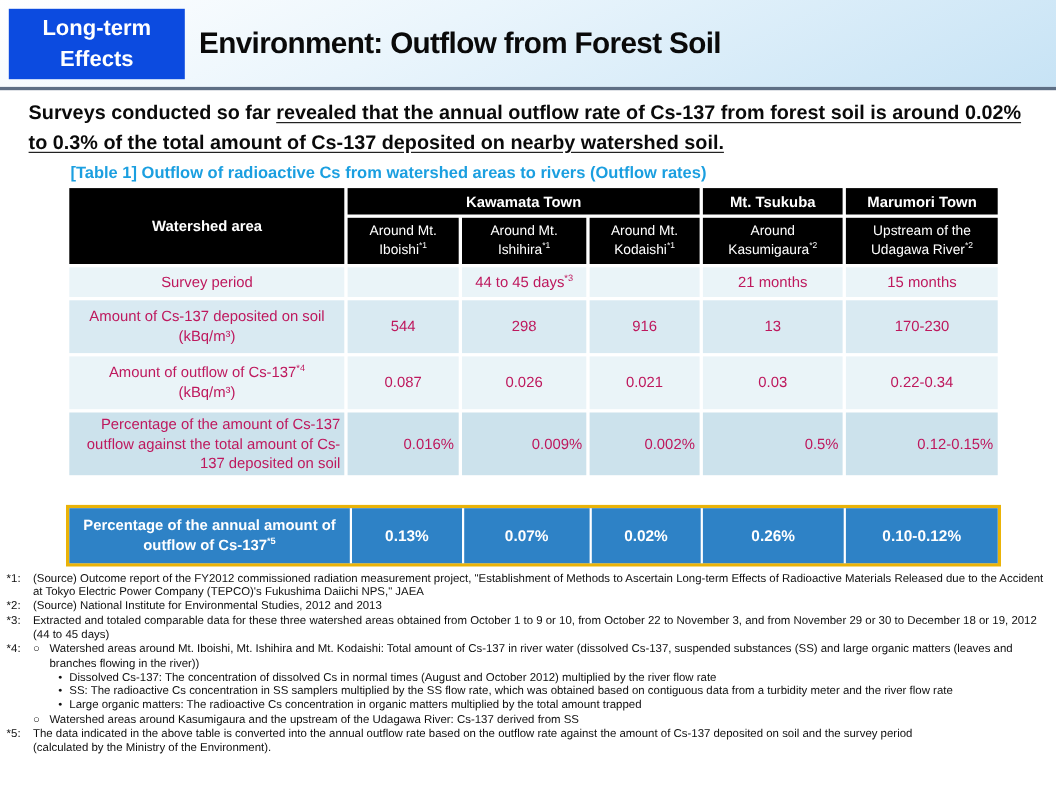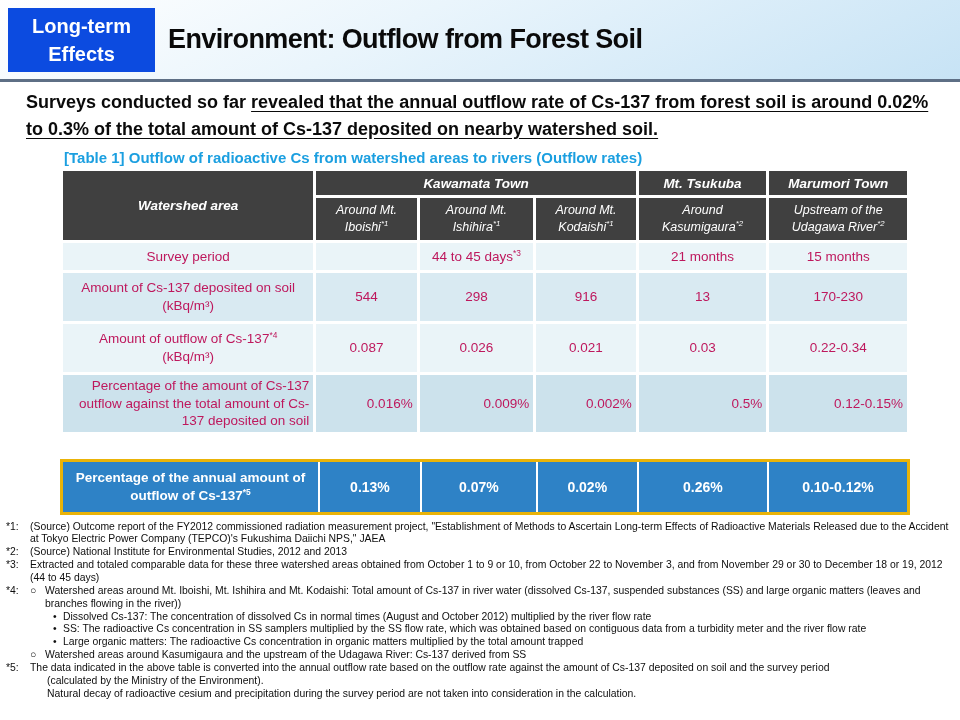--- a/index.html
+++ b/index.html
@@ -14,21 +14,21 @@
   
   .header {
     height: 82px;
     background: linear-gradient(155deg, #ffffff 0%, #eaf5fc 40%, #c7e3f5 100%);
     border-bottom: 3px solid #5e6f85;
     display: flex;
     align-items: center;
   }
   .badge {
     margin-left: 8px;
-    width: 147px;
+    width: 160px;
     height: 64px;
     background: #0c4be0;
     color: #fff;
     font-weight: bold;
     font-size: 20px;
     line-height: 1.4;
     display: flex;
     flex-direction: column;
     align-items: center;
     justify-content: center;
@@ -67,21 +67,21 @@
     width: 850px;
     table-layout: fixed;
     border-collapse: separate;
     border-spacing: 3px;
   }
   table.main th, table.main td {
     text-align: center;
     vertical-align: middle;
     padding: 2px 4px;
   }
-  .th-teal { background: #404040; color: #ffffff; font-style: italic; }
+  .th-teal { background: #000000; color: #ffffff; }
   .row-town th { font-size: 13.5px; font-weight: bold; height: 24px; }
   .row-sub th { font-size: 12.5px; font-weight: normal; height: 42px; line-height: 1.35; }
   .corner { font-size: 13.5px; font-weight: bold; }
   table.main tbody td { font-size: 13.5px; color: #be185d; line-height: 1.3; }
   tr.r-survey td { height: 27px; }
   tr.r-deposit td, tr.r-outflow td { height: 48px; }
   tr.r-percent td { height: 46px; text-align: right; }
   .bg1 { background: #eaf4f8; }
   .bg2 { background: #d9eaf2; }
   .bg3 { background: #cce2ec; }
@@ -123,21 +123,21 @@
     line-height: 1.235;
     color: #0e0e0e;
   }
   .fn { display: flex; }
   .fn-marker { flex: 0 0 24px; }
   .fn-body { flex: 1; }
   .fn-circ-glyph { flex: 0 0 15px; }
   .fn-bullet { display: flex; margin-left: 47px; }
   .fn-bullet-glyph { flex: 0 0 10px; }
   .fn-circ2 { display: flex; margin-left: 24px; }
-  .fn-cont { margin-left: 41px; }
+  .fn-cont { margin-left: 24px; }
 </style>
 </head>
 <body>
 
 <div class="header">
   <div class="badge">
     <span>Long-term</span>
     <span>Effects</span>
   </div>
   <div class="title">
@@ -266,14 +266,13 @@
   </div>
   <div class="fn-circ2">
     <span class="fn-circ-glyph">○</span>
     <span class="fn-body">Watershed areas around Kasumigaura and the upstream of the Udagawa River: Cs-137 derived from SS</span>
   </div>
   <div class="fn">
     <span class="fn-marker">*5:</span>
     <span class="fn-body">The data indicated in the above table is converted into the annual outflow rate based on the outflow rate against the amount of Cs-137 deposited on soil and the survey period</span>
   </div>
   <div class="fn-cont">(calculated by the Ministry of the Environment).</div>
-  <div class="fn-cont">Natural decay of radioactive cesium and precipitation during the survey period are not taken into consideration in the calculation.</div>
 </div>
 
 </body></html>

